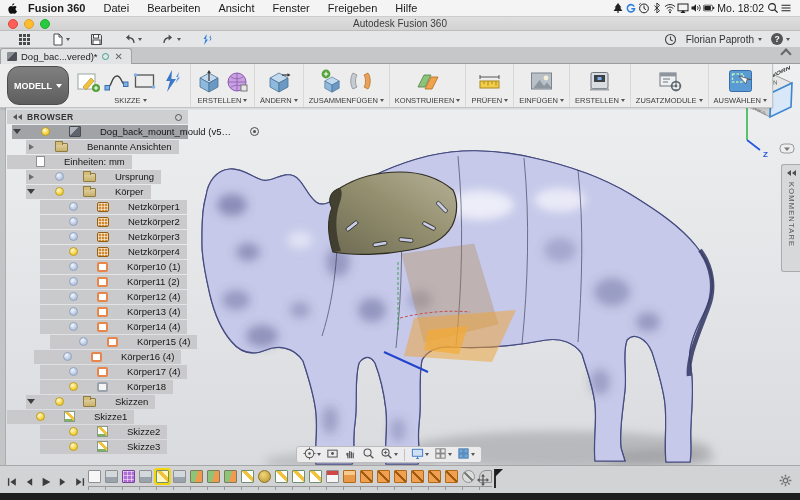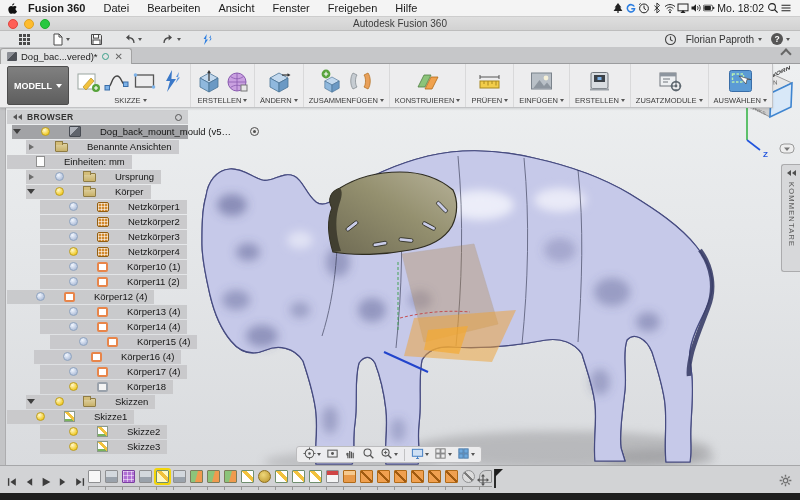--- a/index.html
+++ b/index.html
@@ -44,21 +44,21 @@
 .tabclose{color:#666;font-size:10px;line-height:1;margin-left:2px}
 .collapsearrow{position:absolute;right:10px;top:3px;width:8px;height:8px;border-left:2px solid #666;border-top:2px solid #666;transform:rotate(45deg)}
 
 
 .viewport{position:absolute;top:64px;left:0;right:0;height:401px;background:linear-gradient(#eef0f1 0%,#e6e8ea 40%,#d9dbde 100%);z-index:1}
 .scene{position:absolute;inset:0;width:800px;height:401px}
 .leftstrip{position:absolute;left:0;top:44px;bottom:0;width:6px;background:#c3c4c6;border-right:1px solid #adadaf}
 
 
 .ribbon{position:absolute;top:64px;left:0;height:44px;display:flex;align-items:stretch;background:#ededee;border-bottom:1px solid #c2c3c5;border-right:1px solid #c2c3c5;box-shadow:0 1px 2px rgba(0,0,0,.12);z-index:30}
-.modellbtn{width:62px;margin:2px 2px 2px 7px;background:linear-gradient(#808080,#5e5e5e);border:1px solid #4d4d4d;border-radius:2px;color:#fff;font-size:9px;font-weight:bold;display:flex;align-items:center;justify-content:center;gap:4px}
+.modellbtn{width:62px;margin:2px 2px 2px 7px;background:linear-gradient(#808080,#5e5e5e);border:1px solid #4d4d4d;border-radius:12px;color:#fff;font-size:9px;font-weight:bold;display:flex;align-items:center;justify-content:center;gap:4px}
 .modellbtn .caret{border-top-color:#fff}
 .rgroup{display:flex;flex-direction:column;align-items:center;justify-content:space-between;padding:3px 5px 2px;border-right:1px solid #d9d9da}
 .rgroup:last-child{border-right:none}
 .ricons{display:flex;align-items:center;gap:3px;flex:1}
 .ric{display:inline-flex}
 .ric svg{width:25px;height:24px}
 .rlabel{font-size:7.5px;color:#3a3a3a;white-space:nowrap;display:flex;align-items:center;gap:2px;padding-top:1px}
 
 
 .browser{position:absolute;left:7px;top:46px;width:181px;z-index:10;font-size:9.5px;color:#141414}
@@ -483,21 +483,21 @@
             </span>
           </div>
           <div class="brow" style="padding-left: 33px;">
             <span class="bpill">
               <span class="exp none"></span>
               <span class="bulb off"></span>
               <span class="tic tic-body"></span>
               <span>Körper11 (2)</span>
             </span>
           </div>
-          <div class="brow" style="">
+          <div class="brow" style="padding-left: 33px;">
             <span class="bpill">
               <span class="exp none"></span>
               <span class="bulb off"></span>
               <span class="tic tic-body"></span>
               <span>Körper12 (4)</span>
             </span>
           </div>
           <div class="brow" style="padding-left: 33px;">
             <span class="bpill">
               <span class="exp none"></span>

